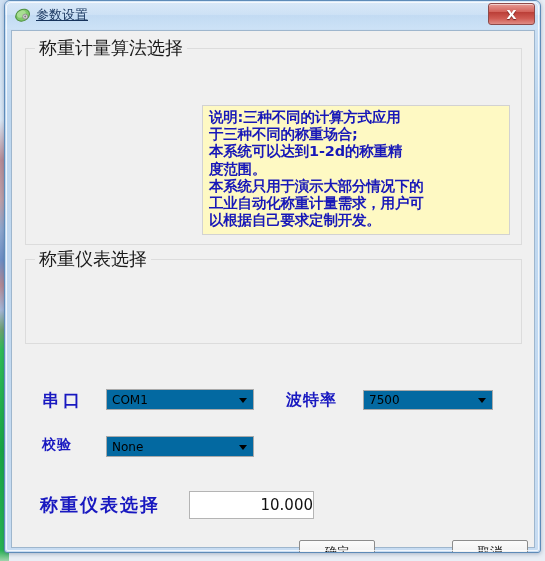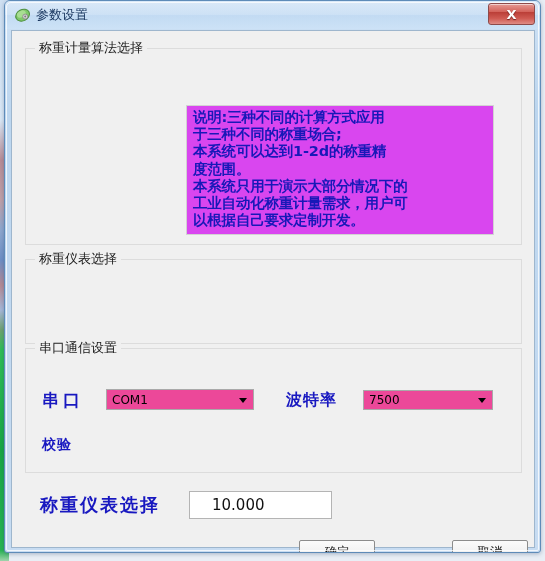--- a/index.html
+++ b/index.html
@@ -91,20 +91,21 @@
     left: 9px; top: 5px;
     width: 17px; height: 17px;
   }
   #title-text {
     position: absolute;
     left: 31px; top: 5px;
     font-size: 13px;
     line-height: 17px;
     color: #16335c;
     white-space: nowrap;
+    text-decoration: underline;
   }
   #close-button {
     position: absolute;
     right: 5px; top: 2px;
     width: 45px; height: 20px;
     border: 1px solid #8d4a4a;
     border-radius: 3px;
     background: linear-gradient(180deg,#e59a94 0%,#d4645c 38%,#bb3f38 42%,#cf5a52 72%,#e08c86 100%);
     box-shadow: inset 0 1px 0 rgba(255,255,255,0.55);
     cursor: pointer;
@@ -137,35 +138,35 @@
   .groupbox {
     position: absolute;
     border: 1px solid #dcdcdc;
     box-sizing: border-box;
   }
   .groupbox > .gb-title {
     position: absolute;
     top: -9px; left: 9px;
     padding: 0 4px;
     background: #f0f0f0;
-    font-size: 13px;
+    font-size: 18px;
     color: #1a1a1a;
     line-height: 16px;
     white-space: nowrap;
   }
   #gb-algorithm { left: 13px; top: 17px;  width: 497px; height: 197px; }
   #gb-meter     { left: 13px; top: 228px; width: 497px; height: 85px; }
   #gb-serial    { left: 13px; top: 317px; width: 497px; height: 125px; }
 
   
   #desc-panel {
     position: absolute;
-    left: 174px; top: 74px;
+    left: 190px; top: 74px;
     width: 308px; height: 130px;
-    background: #d946ef;
+    background: #fef9c3;
     border: 1px solid #d2d2d2;
     box-sizing: border-box;
     overflow: hidden;
   }
   #desc-text {
     position: absolute;
     left: 6px; top: 3px;
     width: 298px;
     color: #1818b8;
     font-size: 14.5px;
@@ -183,21 +184,21 @@
     white-space: nowrap;
   }
   #label-port     { left: 30px;  top: 358px; font-size: 17px; letter-spacing: 4px; }
   #label-baud     { left: 274px; top: 359px; font-size: 16px; letter-spacing: 1px; }
   #label-parity   { left: 30px;  top: 405px; font-size: 14px; letter-spacing: 1px; }
   #label-lowlimit { left: 28px;  top: 462px; font-size: 18px; letter-spacing: 2px; }
 
   
   .combo {
     position: absolute;
-    background: #ec4899;
+    background: #0369a1;
     border: 1px solid #a9a9a9;
     box-sizing: border-box;
     cursor: pointer;
   }
   .combo .combo-value {
     position: absolute;
     left: 5px; top: 0;
     right: 20px;
     height: 100%;
     display: flex;
@@ -218,29 +219,30 @@
     border-top: 5px solid #000000;
   }
   #combo-port { left: 94px;  top: 358px; width: 148px; height: 21px; }
   #combo-baud { left: 351px; top: 359px; width: 130px; height: 20px; }
   #combo-parity { left: 94px; top: 405px; width: 148px; height: 21px; }
 
   
   #input-lowlimit {
     position: absolute;
     left: 177px; top: 460px;
-    width: 143px; height: 28px;
+    width: 125px; height: 28px;
     background: #ffffff;
     border: 1px solid #b4b4b4;
     box-sizing: border-box;
-    padding: 0 0 0 22px;
+    padding: 0 0 0 7px;
     font-size: 15px;
     color: #111111;
     font-family: "DejaVu Sans", sans-serif;
     outline: none;
+    text-align: right;
   }
 
   
   .dlg-button {
     position: absolute;
     height: 24px;
     width: 76px;
     border: 1px solid #8c8c8c;
     border-radius: 2px;
     box-sizing: border-box;
@@ -298,37 +300,38 @@
 度范围。
 本系统只用于演示大部分情况下的
 工业自动化称重计量需求，用户可
 以根据自己要求定制开发。</div>
     </div>
 
     <div class="groupbox" id="gb-meter">
       <div class="gb-title">称重仪表选择</div>
     </div>
 
-    <div class="groupbox" id="gb-serial">
-      <div class="gb-title">串口通信设置</div>
-    </div>
 
     <div class="blue-label" id="label-port">串口</div>
     <div class="combo" id="combo-port">
       <span class="combo-value">COM1</span>
       <span class="combo-arrow"></span>
     </div>
 
     <div class="blue-label" id="label-baud">波特率</div>
     <div class="combo" id="combo-baud">
       <span class="combo-value">7500</span>
       <span class="combo-arrow"></span>
     </div>
 
     <div class="blue-label" id="label-parity">校验</div>
+    <div class="combo" id="combo-parity">
+      <span class="combo-value">None</span>
+      <span class="combo-arrow"></span>
+    </div>
 
     <div class="blue-label" id="label-lowlimit">称重仪表选择</div>
     <input id="input-lowlimit" type="text" value="10.000" style="">
 
     <div class="dlg-button" id="btn-ok">确定</div>
     <div class="dlg-button" id="btn-cancel">取消</div>
 
   </div>
 </div>
 

